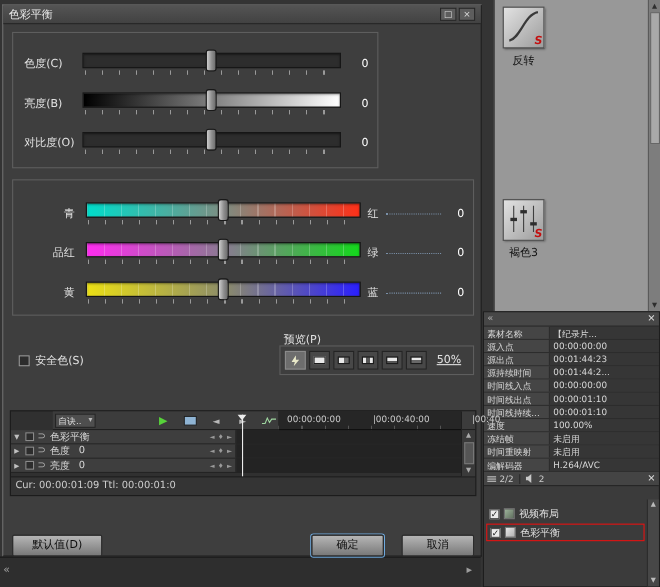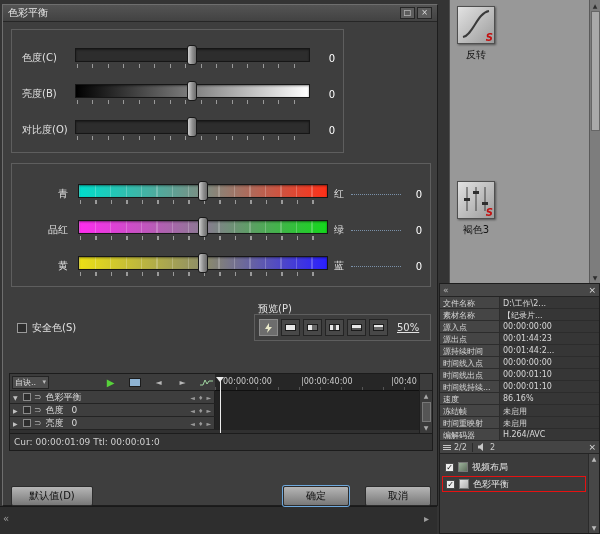--- a/index.html
+++ b/index.html
@@ -58,21 +58,21 @@
   .pm3 { background:linear-gradient(90deg,#e8e8e8 0 30%,#555 30% 70%,#e8e8e8 70%); }
   .pm4 { background:linear-gradient(180deg,#e8e8e8 0 65%,#555 65%); }
   .pm5 { background:linear-gradient(180deg,#e8e8e8 0 50%,#686868 50%); }
   .pzoom { margin-left:6px; font-size:10px; color:#e2e2e2;text-decoration:underline; }
 
   
   #timeline { position:absolute; left:6px; top:368px; width:424px; height:78px;
               background:#303030; border:1px solid #1c1c1c; }
   #tl-top { height:17px; display:flex; }
   #tl-toolbar { width:205px; display:flex; align-items:center; gap:11px; padding:0 2px;
-                background:#3c3c3c; border-bottom:1px solid #1f1f1f; }
+                background:#3c3c3c; border-bottom:1px solid #1f1f1f;margin-left:38px; }
   #tl-dd { width:52px; height:13px; background:#4e4e4e; border:1px solid #242424; color:#ddd;
            font-size:8px; display:flex; align-items:center; padding:0 2px; }
   #tl-dd .arr { margin-left:auto; font-size:7px; color:#bbb; }
   .tbtn { height:13px; min-width:13px; display:flex; align-items:center; justify-content:center;
           font-size:8px; color:#b8b8b8; }
   .play { color:#57d23a; font-size:10px; margin-left:44px; }
   #tl-ruler { flex:1; position:relative; background:#262626; border-bottom:1px solid #101010;
               background-image:repeating-linear-gradient(90deg,#555 0 1px,transparent 1px 21px);
               background-size:100% 4px; background-position:0 13px; background-repeat:no-repeat; }
   .ruler-lbl { position:absolute; top:3px; font-size:8px; color:#cccccc; white-space:nowrap; }
@@ -401,24 +401,20 @@
     </div>
   </div>
 
   <div id="info">
     <div id="info-head">
       <span class="col">«</span>
       <span class="x">×</span>
     </div>
 
     <div class="irow">
-        <div class="il">文件名称</div>
-        <div class="iv">D:\工作\2...</div>
-      </div>
-    <div class="irow">
         <div class="il">素材名称</div>
         <div class="iv">【纪录片...</div>
       </div>
     <div class="irow">
         <div class="il">源入点</div>
         <div class="iv">00:00:00:00</div>
       </div>
     <div class="irow">
         <div class="il">源出点</div>
         <div class="iv">00:01:44:23</div>
@@ -434,21 +430,21 @@
     <div class="irow">
         <div class="il">时间线出点</div>
         <div class="iv">00:00:01:10</div>
       </div>
     <div class="irow">
         <div class="il">时间线持续...</div>
         <div class="iv">00:00:01:10</div>
       </div>
     <div class="irow">
         <div class="il">速度</div>
-        <div class="iv">86.16%</div>
+        <div class="iv">100.00%</div>
       </div>
     <div class="irow">
         <div class="il">冻结帧</div>
         <div class="iv">未启用</div>
       </div>
     <div class="irow">
         <div class="il">时间重映射</div>
         <div class="iv">未启用</div>
       </div>
     <div class="irow">

